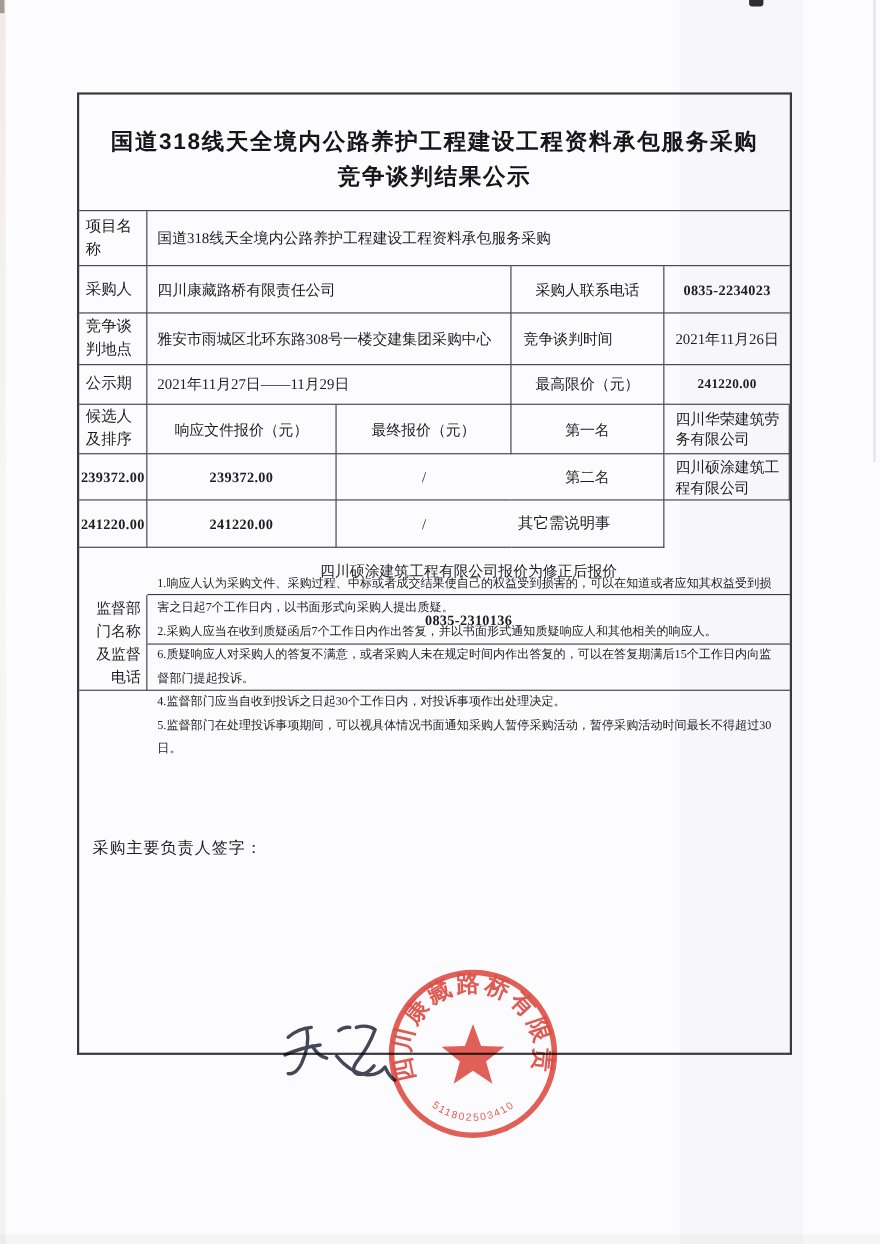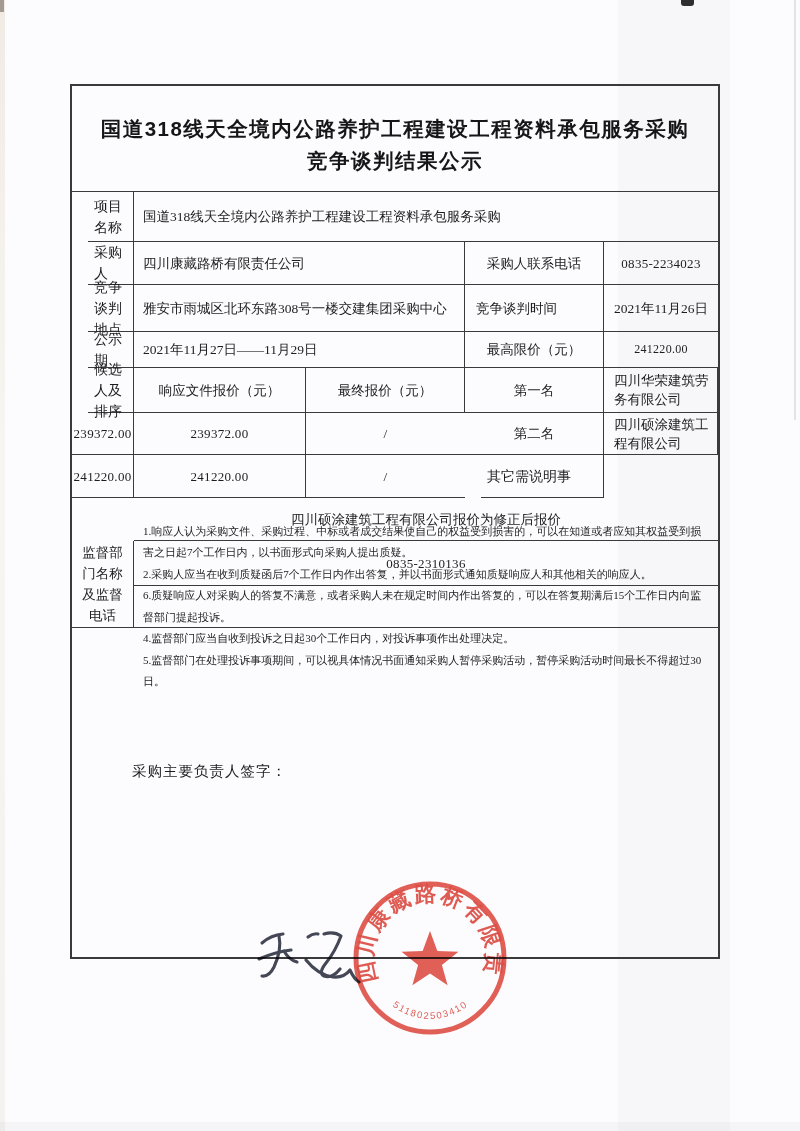--- a/index.html
+++ b/index.html
@@ -32,37 +32,37 @@
     border-right:1.5px solid #3a3a3c;
     border-bottom:1.5px solid #3a3a3c;
     display:flex;align-items:center;
     font-size:13.5px;line-height:19px;
     padding:2px 6px;
   }
   .no-r{border-right:none;}
   .no-b{border-bottom:none;}
   .center{justify-content:center;text-align:center;}
   .left{justify-content:flex-start;text-align:left;}
-  .label{font-size:14px;padding-left:6px;padding-right:11px;line-height:21px;margin-left:16px;}
-  .label-center{justify-content:center;text-align:center;padding-left:5px;padding-right:5px;}
-  .num{font-size:13px;letter-spacing:.3px;}
+  .label{font-size:14px;padding-left:6px;padding-right:11px;line-height:21px;}
+  .label-center{justify-content:center;text-align:right;padding-left:5px;padding-right:5px;}
+  .num{font-size:13px;letter-spacing:.3px;font-weight:bold;}
   .title-cell{
     grid-column:1/6;flex-direction:column;justify-content:center;
     padding-top:14px;gap:2px;
     font-family:"Liberation Sans", sans-serif;
   }
   .title-line{font-weight:bold;font-size:20.5px;line-height:30px;letter-spacing:1.5px;text-align:center;color:#161618;}
   .span-rest{grid-column:2/6;}
   .span-mid{grid-column:2/4;}
   .notice-cell{
     grid-column:2/6;flex-direction:column;align-items:flex-start;justify-content:center;
     padding:8px 12px 8px 9px;font-size:11px;line-height:21.5px;
   }
   .notice-item{width:100%;}
-  .sig-cell{grid-column:1/6;padding-left:12px;font-size:14.5px;letter-spacing:1px;margin-left:48px;}
+  .sig-cell{grid-column:1/6;padding-left:12px;font-size:14.5px;letter-spacing:1px;}
 
   
   .seal{position:absolute;left:337px;top:865px;width:186px;height:186px;mix-blend-mode:multiply;opacity:.93;}
   .signature{position:absolute;left:248px;top:906px;width:140px;height:102px;mix-blend-mode:multiply;}
 </style>
 </head>
 <body>
 
 <div class="edge-left"></div>
 <div class="scan-band"></div>

